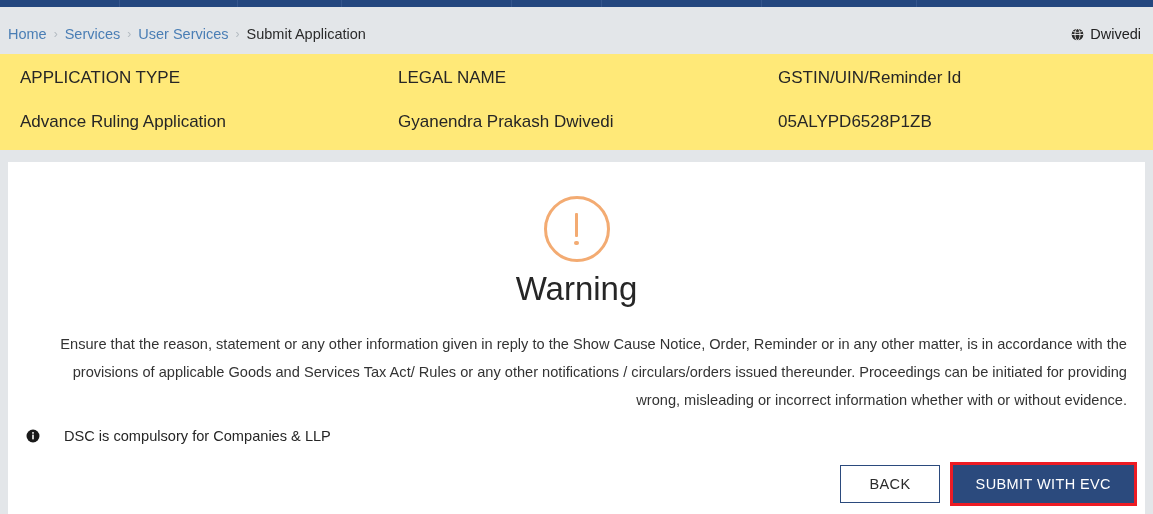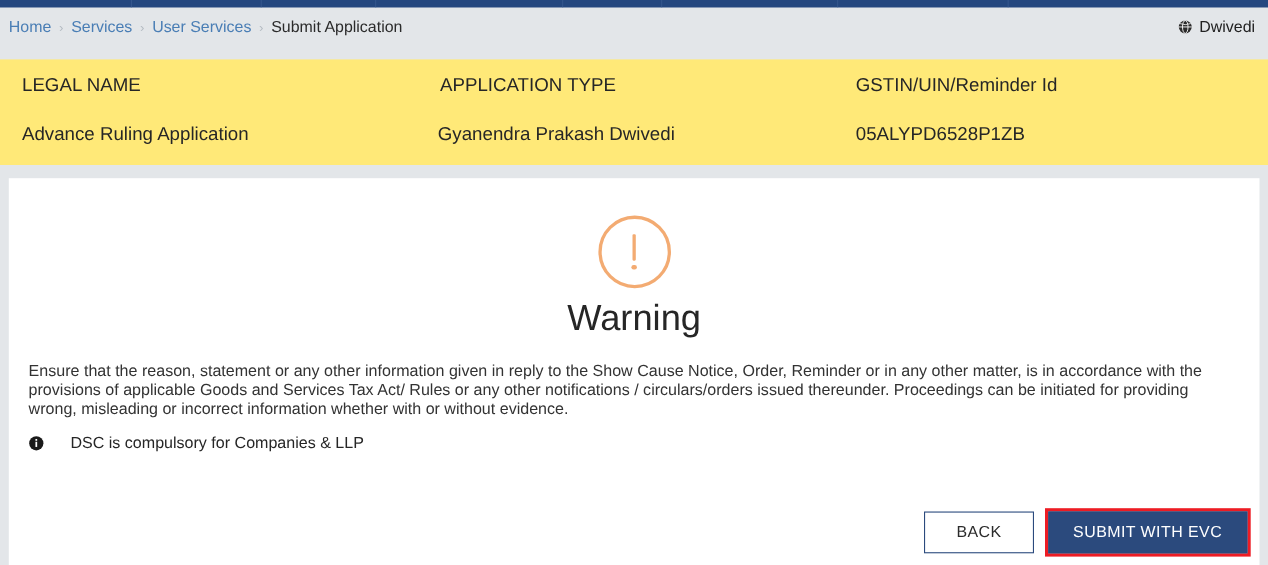--- a/index.html
+++ b/index.html
@@ -16,21 +16,21 @@
     position: absolute; top: 0; left: 0; width: 1153px; height: 7px;
     background: #24477f;
     display: flex;
   }
   .navbar .nav-cell { height: 7px; border-right: 1px solid #34558c; }
 
   
   .crumbbar {
     position: absolute; top: 7px; left: 0; width: 1153px; height: 35px;
     background: #e3e6e9;
-    display: flex; align-items: center;
+    display: flex; align-items: flex-end;
     padding: 0 12px 0 8px;
   }
   .crumbs { display: flex; align-items: center; font-size: 14.5px; }
   .crumb-link { color: #4a7eb5; }
   .crumb-sep { color: #b4bbc2; margin: 0 7px; font-size: 12px; }
   .crumb-current { color: #2b2b2b; }
   .lang {
     margin-left: auto; display: flex; align-items: center;
     font-size: 14.5px; color: #222; gap: 6px;
   }
@@ -66,22 +66,22 @@
   .warn-bar { width: 3.5px; height: 24px; background: #f3ab72; border-radius: 1px; }
   .warn-dot { width: 4.5px; height: 4.5px; border-radius: 50%; background: #f3ab72; margin-top: 4px; }
 
   .warn-title {
     text-align: center; font-size: 33px; color: #262626;
     margin-top: 8px; letter-spacing: 0px;
   }
 
   .body-text {
     margin: 22px 18px 0 18px;
-    font-size: 14.6px; line-height: 17px; color: #333333;
-    text-align: left;
+    font-size: 14.6px; line-height: 28px; color: #333333;
+    text-align: right;
   }
 
   .note-list { margin: 14px 0 0 18px; }
   .note {
     display: flex; align-items: center; gap: 24px;
     font-size: 14.6px; margin-bottom: 14px; color: #262626;
   }
   .info-icon {
     width: 14px; height: 14px; flex: 0 0 14px; display: block;
   }
@@ -142,22 +142,22 @@
         <ellipse cx="8" cy="8" rx="3.1" ry="7.2" fill="none" stroke="#ffffff" stroke-width="1"></ellipse>
         <line x1="0.8" y1="8" x2="15.2" y2="8" stroke="#ffffff" stroke-width="1"></line>
         <path d="M2.2 4.3 Q8 6.6 13.8 4.3" fill="none" stroke="#ffffff" stroke-width="0.9"></path>
       </svg>
       <span>Dwivedi</span>
     </div>
   </div>
 
   <div class="banner">
     <div class="banner-row labels">
+      <div class="bcol c1">APPLICATION TYPE</div>
       <div class="bcol c2">LEGAL NAME</div>
-      <div class="bcol c1">APPLICATION TYPE</div>
       <div class="bcol c3">GSTIN/UIN/Reminder Id</div>
     </div>
     <div class="banner-row values">
       <div class="bcol c1">Advance Ruling Application</div>
       <div class="bcol c2">Gyanendra Prakash Dwivedi</div>
       <div class="bcol c3">05ALYPD6528P1ZB</div>
     </div>
   </div>
 
   <div class="panel">

